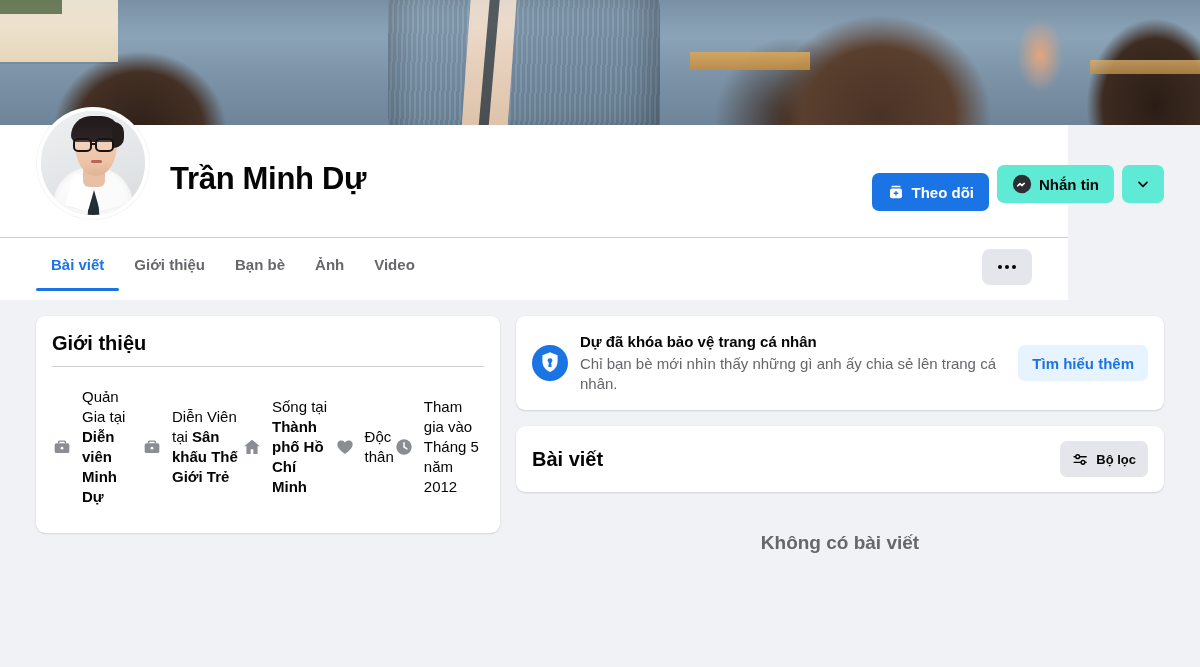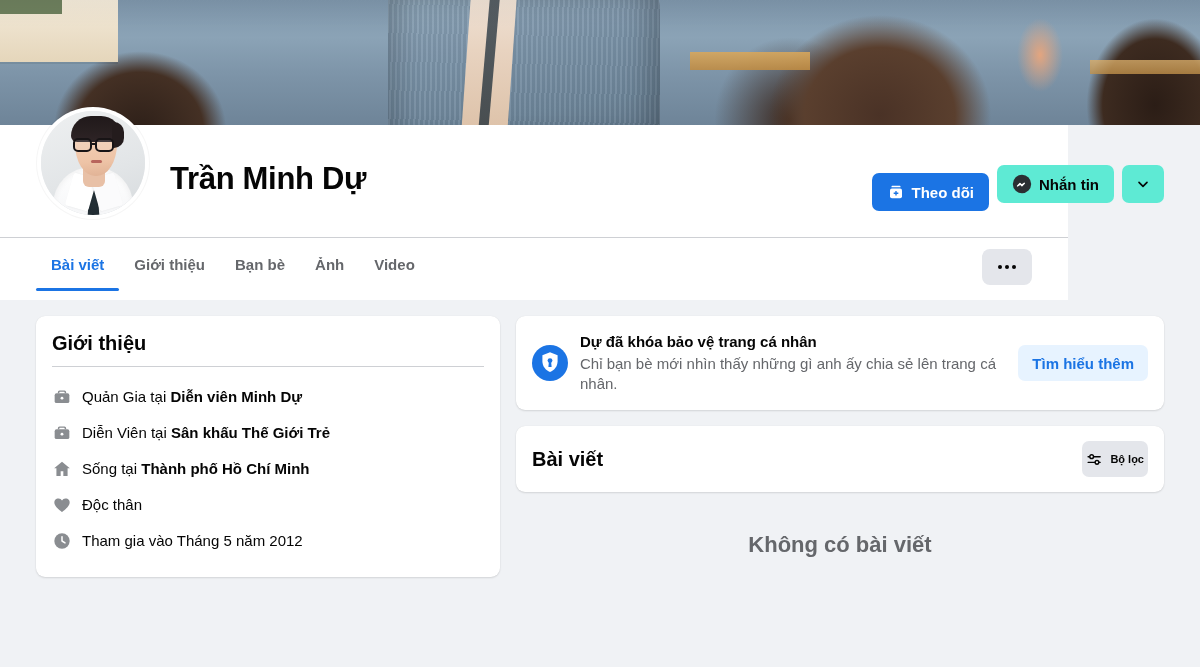--- a/index.html
+++ b/index.html
@@ -295,21 +295,21 @@
   .intro-bio {
     font-size: 15px;
     color: #050505;
     text-align: center;
     line-height: 20px;
     padding: 0 6px 13px 6px;
   }
   .intro-bio .emoji { font-size: 15px; margin-right: 4px; }
   .intro-divider { height: 1px; background: #ced0d4; margin: 0 0 12px 0; }
 
-  .intro-list { display: flex; flex-direction: column; }
+  .intro-list { display: flex; flex-direction: row; }
   .intro-row {
     display: flex;
     align-items: center;
     gap: 10px;
     padding: 8px 0;
     font-size: 15px;
     color: #050505;
     line-height: 20px;
   }
   .intro-row .ico { width: 20px; height: 20px; flex: none; display: block; }
@@ -351,32 +351,32 @@
   }
   .posts-title { font-size: 20px; font-weight: bold; color: #050505; }
   .filter-btn {
     display: inline-flex;
     align-items: center;
     gap: 7px;
     background: #e4e6eb;
     border: none;
     border-radius: 7px;
     height: 36px;
-    padding: 0 4px;
-    font-size: 11px;
+    padding: 0 12px;
+    font-size: 13px;
     font-weight: bold;
     color: #050505;
     cursor: pointer;
     font-family: "Liberation Sans", sans-serif;
   }
   .ico-filter { width: 17px; height: 17px; display:block; }
 
   .empty-posts {
     text-align: center;
-    font-size: 22px;
+    font-size: 19px;
     font-weight: bold;
     color: #65676b;
     padding: 40px 0 10px 0;
   }
 </style>
 </head>
 <body>
 
 <div class="page">
 

